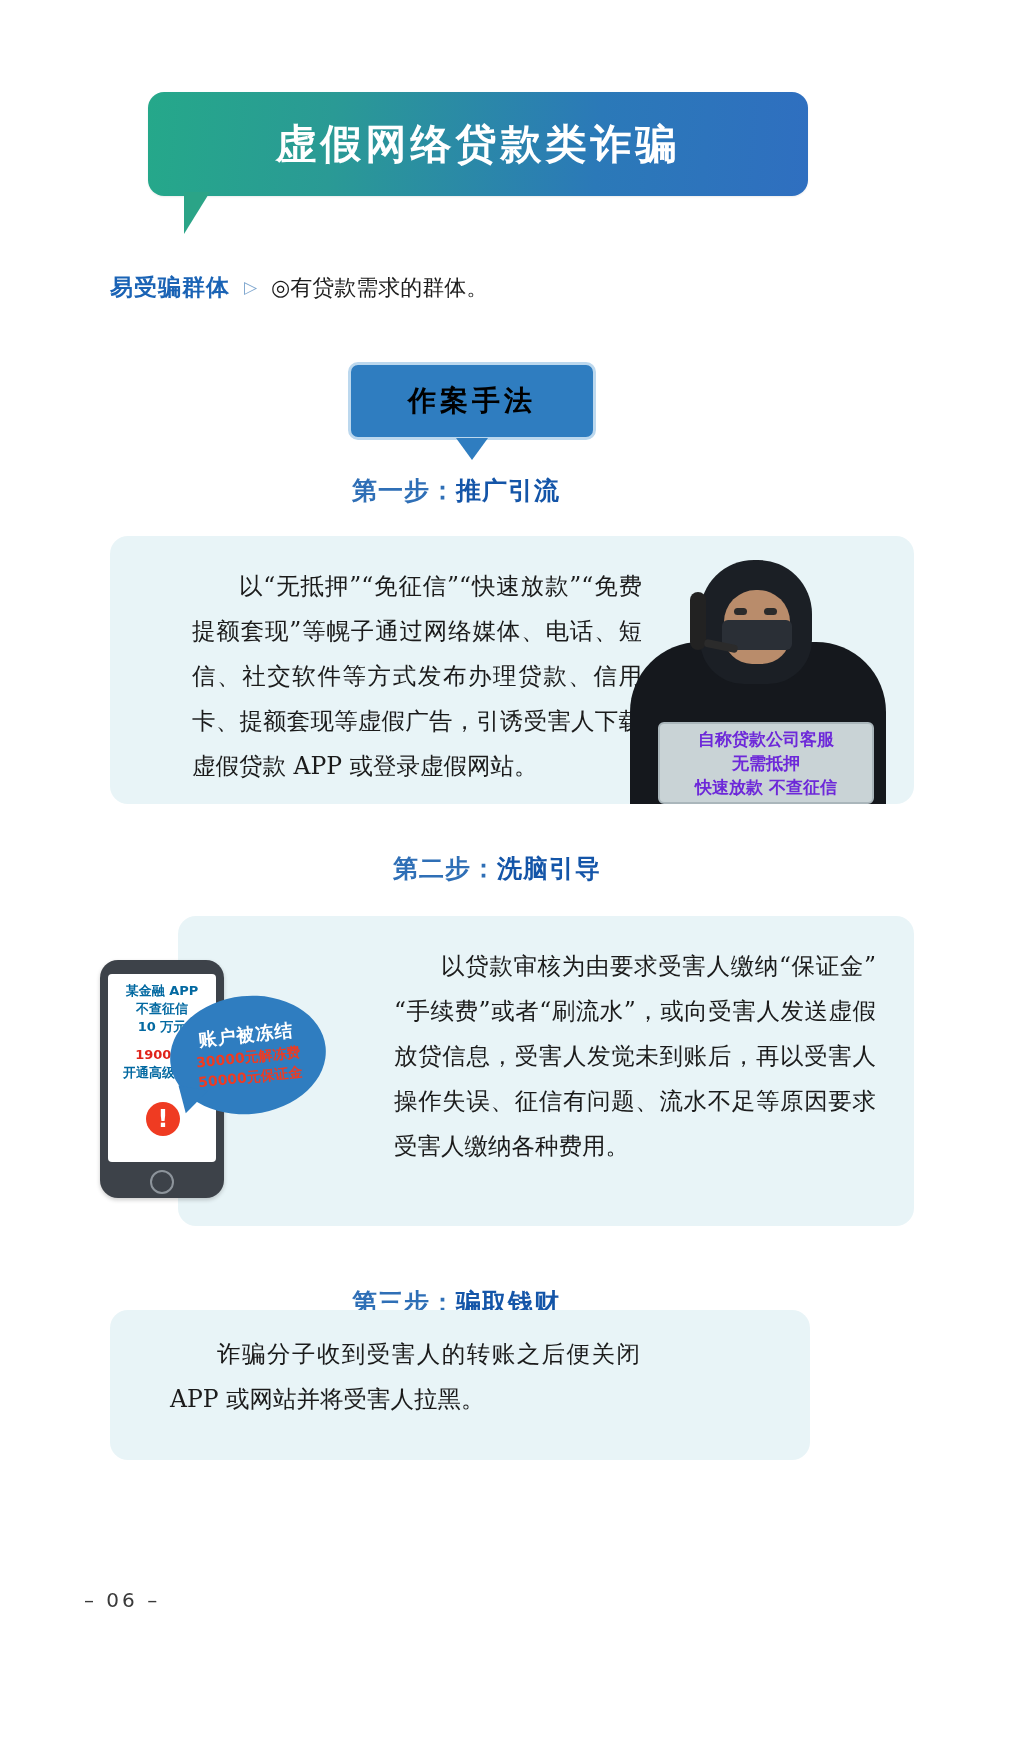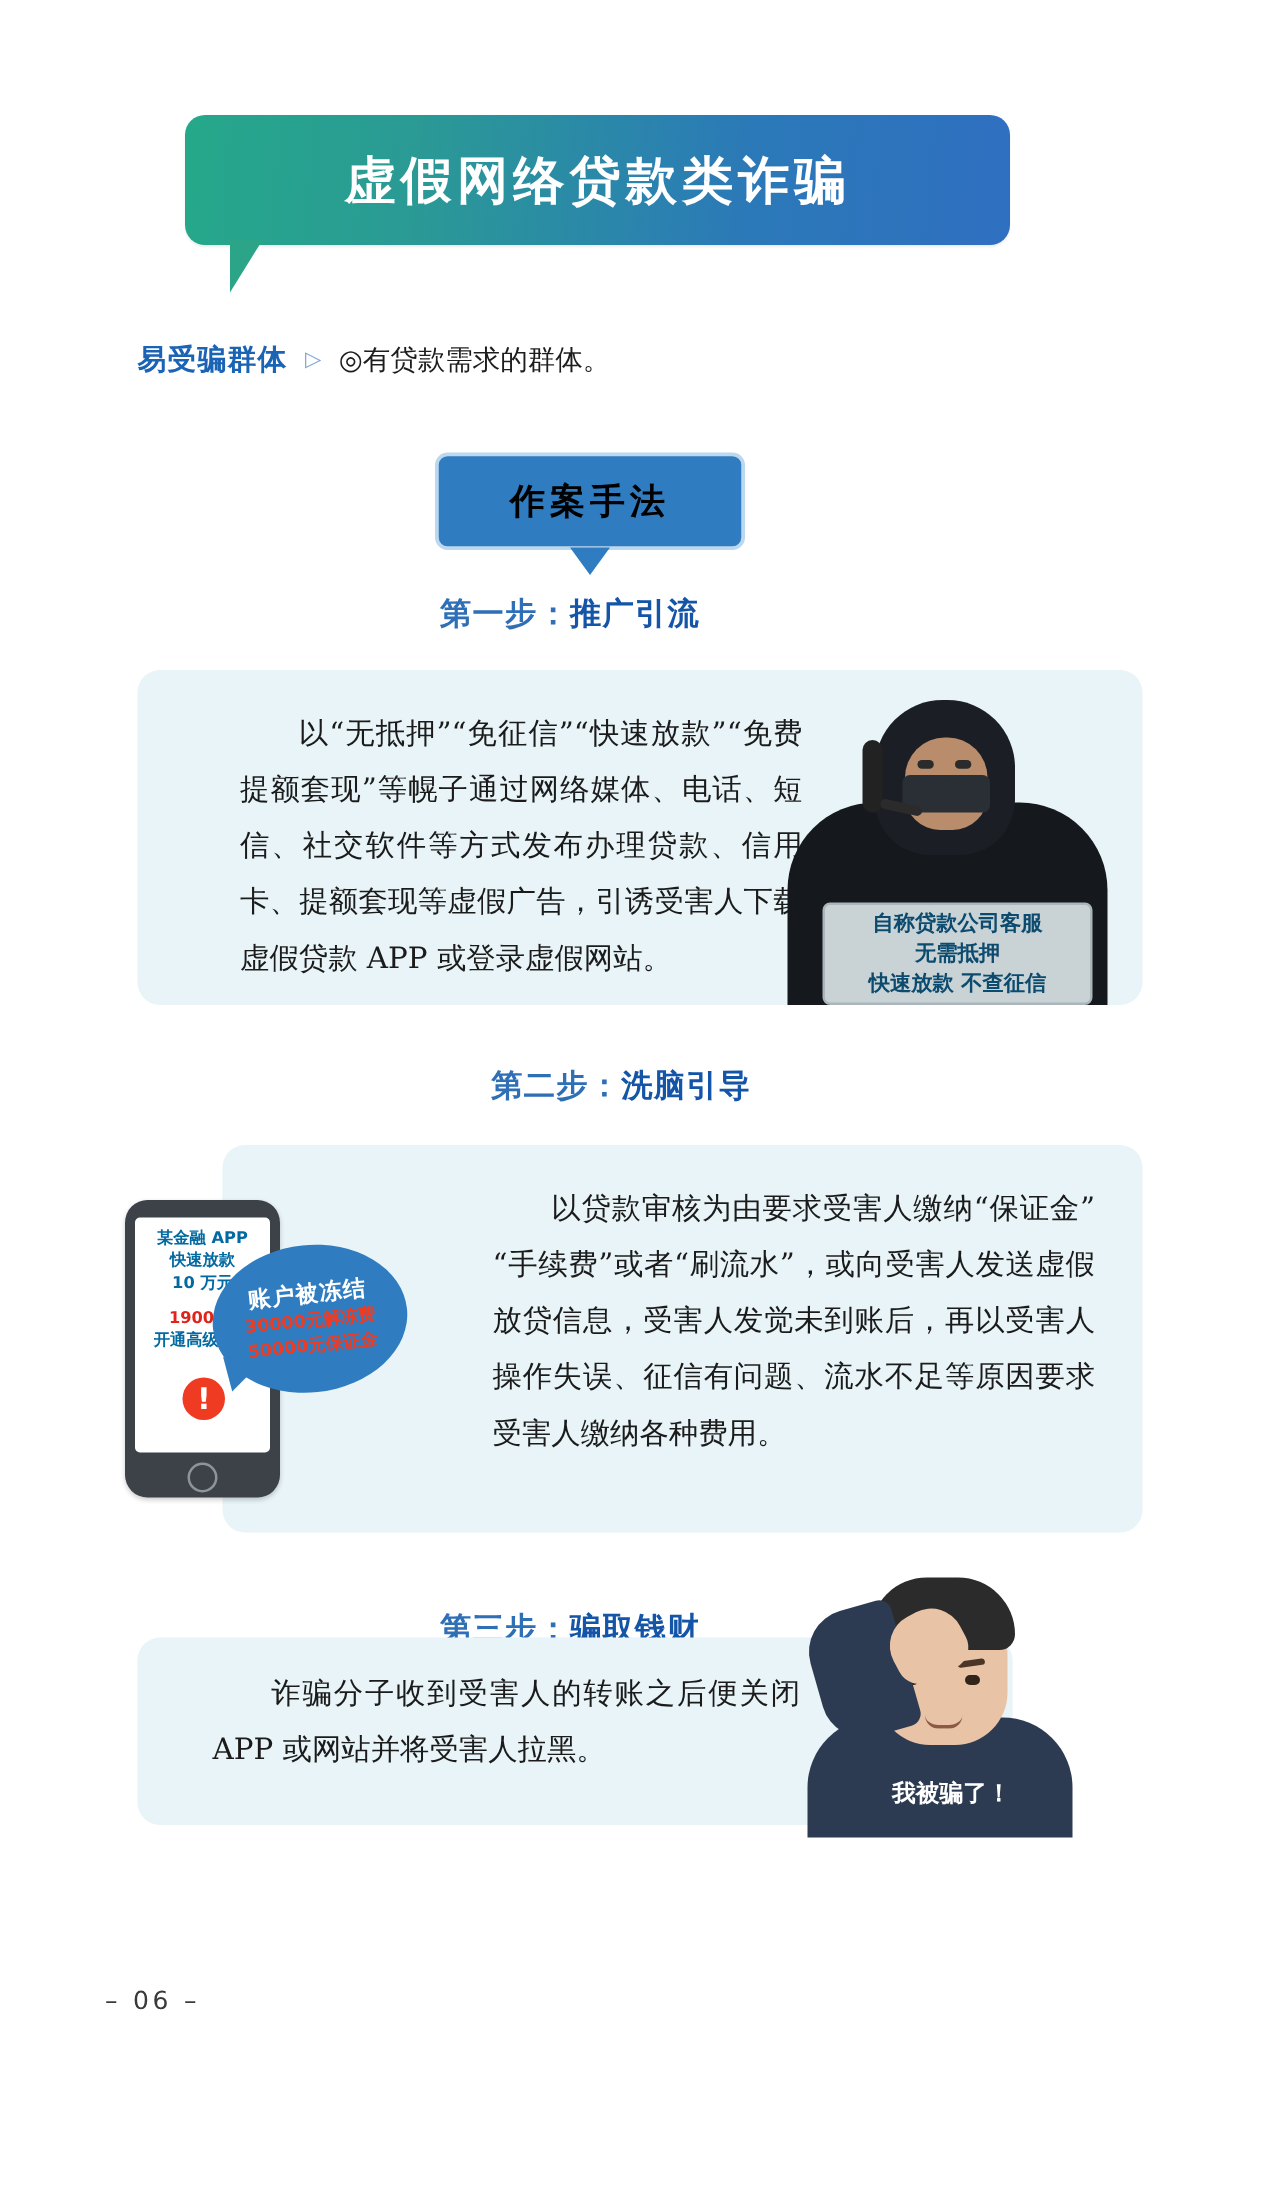--- a/index.html
+++ b/index.html
@@ -261,21 +261,21 @@
     display: flex;
     flex-direction: column;
     align-items: center;
     justify-content: center;
     gap: 2px;
   }
   .laptop span {
     font-family: "DejaVu Sans", "Liberation Sans", sans-serif;
     font-size: 17px;
     font-weight: bold;
-    color: #0c4a6e;
+    color: #6d28d9;
     line-height: 22px;
   }
 
   
   #ill2 {
     position: absolute;
     left: 94px;
     top: 960px;
     width: 250px;
     height: 248px;
@@ -537,21 +537,21 @@
   </div>
 
   <div class="card" id="card2">
     <div class="card-text">以贷款审核为由要求受害人缴纳“保证金”“手续费”或者“刷流水”，或向受害人发送虚假放贷信息，受害人发觉未到账后，再以受害人操作失误、征信有问题、流水不足等原因要求受害人缴纳各种费用。</div>
   </div>
 
   <div id="ill2">
     <div class="phone">
       <div class="phone-screen">
         <div class="ps-line top">某金融 APP</div>
-        <div class="ps-line">快速放款</div>
+        <div class="ps-line">不查征信</div>
         <div class="ps-line">10 万元</div>
         <div class="ps-line red" style="margin-top:10px">1900 元</div>
         <div class="ps-line">开通高级会员</div>
         <div class="excl">!</div>
       </div>
       <div class="phone-home"></div>
     </div>
     <div class="bubble">
       <div class="b1">账户被冻结</div>
       <div class="b2">30000元解冻费</div>
@@ -561,30 +561,16 @@
   </div>
 
   <div class="step-head" id="step3-head">
     <span class="sh-num">第三步：</span><span class="sh-title">骗取钱财</span>
   </div>
 
   <div class="card" id="card3">
     <div class="card-text">诈骗分子收到受害人的转账之后便关闭 APP 或网站并将受害人拉黑。</div>
   </div>
 
-  <div id="ill3">
-    <div class="m-body"></div>
-    <div class="m-head"></div>
-    <div class="m-hair"></div>
-    <div class="m-brow l"></div>
-    <div class="m-brow r"></div>
-    <div class="m-eye l"></div>
-    <div class="m-eye r"></div>
-    <div class="m-mouth"></div>
-    <div class="m-arm">
-      <div class="m-hand"></div>
-    </div>
-    <div class="m-caption">我被骗了！</div>
-  </div>
 
   <div class="footer">– 06 –</div>
 
 </div>
 
 </body></html>

